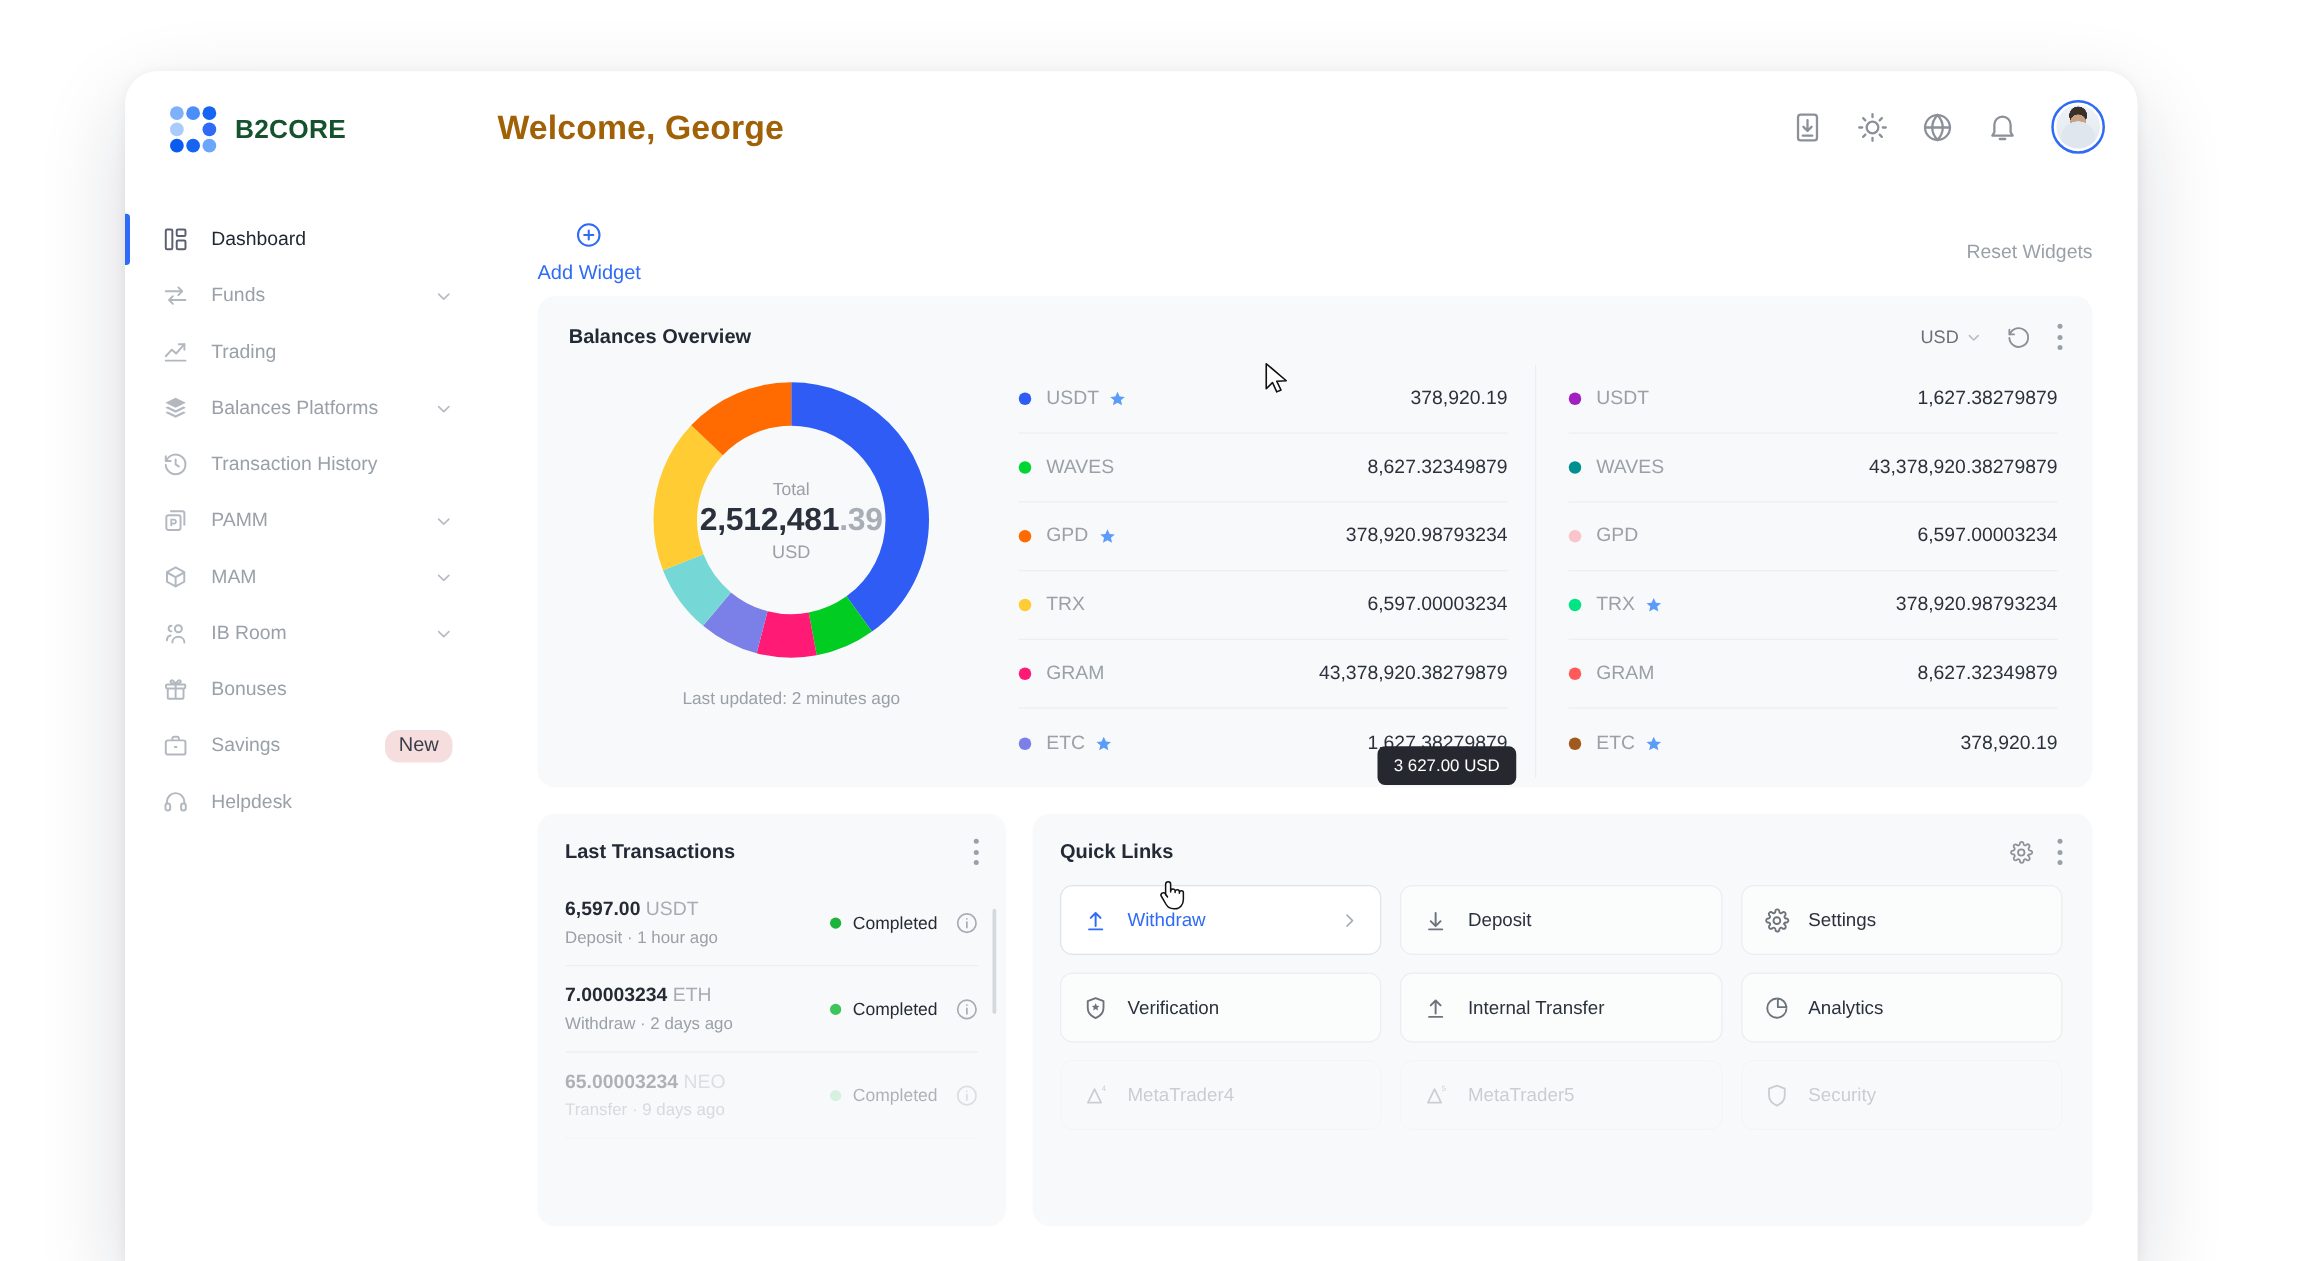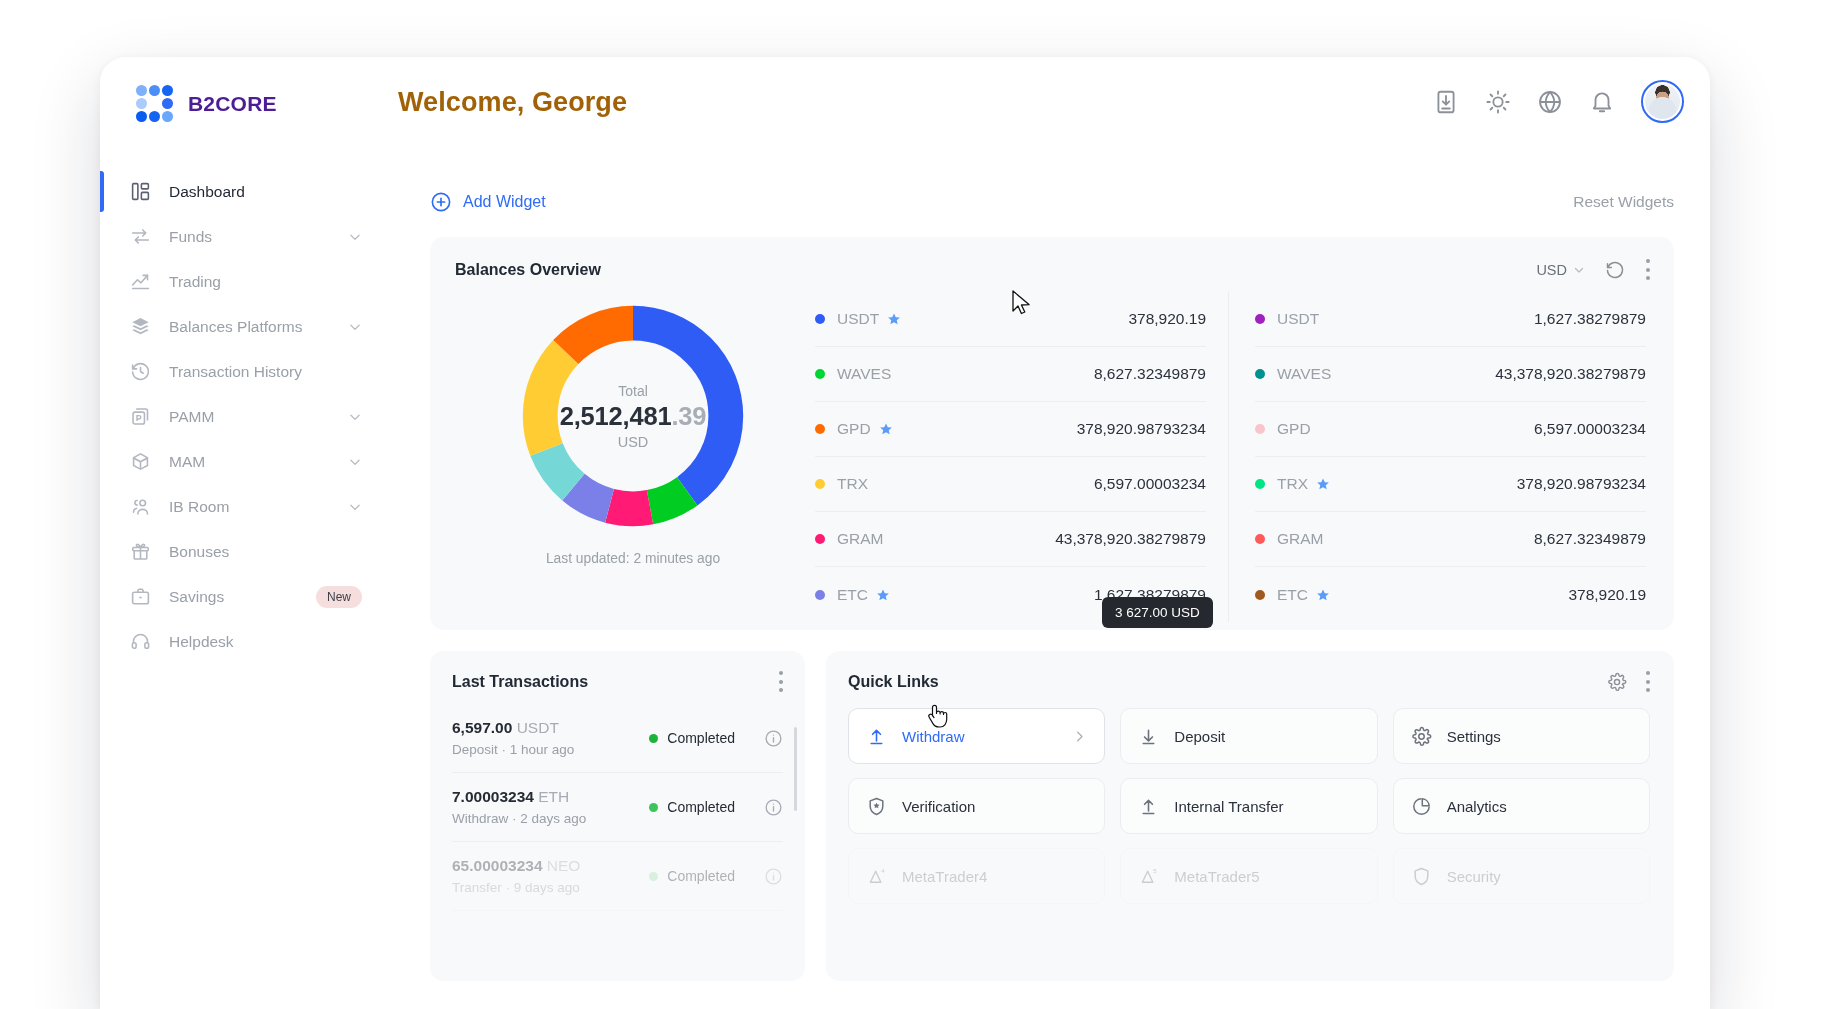--- a/index.html
+++ b/index.html
@@ -19,21 +19,21 @@
     border-radius: 26px 26px 0 0;
     overflow: hidden;
     box-shadow: 0 26px 70px rgba(20,26,50,.16), 0 2px 10px rgba(20,26,50,.06);
   }
 
   
   .topbar { position: absolute; left:0; top:0; width:100%; height: 98px; background:#fff; }
   .brand { position:absolute; left: 36px; top: 28px; display:flex; align-items:center; gap: 14px; }
   .logo-grid { width: 38px; height: 38px; display:grid; grid-template-columns: repeat(3, 1fr); grid-template-rows: repeat(3,1fr); gap: 1px; }
   .logo-grid i { border-radius: 50%; display:block; width:11px; height:11px; }
-  .brand-name { font-size: 21px; font-weight: 700; color:#4c1d95; letter-spacing:.2px; }
+  .brand-name { font-size: 21px; font-weight: 700; color:#14532d; letter-spacing:.2px; }
 
   .welcome { position:absolute; left: 298px; top: 30px; font-size: 27px; font-weight: 700; color:#a16207; letter-spacing:.1px; }
 
   .top-icons { position:absolute; right: 26px; top: 23px; display:flex; align-items:center; gap: 26px; }
   .ticon { width: 26px; height: 26px; color:#8b9099; display:flex; align-items:center; justify-content:center; cursor:pointer; }
   .ticon svg { width:100%; height:100%; display:block; }
   .avatar {
     width: 43px; height: 43px; border-radius: 50%;
     border: 2px solid #2f6bf6; padding:2px; background:#fff;
     display:flex; align-items:center; justify-content:center; cursor:pointer;
@@ -59,28 +59,28 @@
   .nav-item .nlabel { font-size: 15.5px; color:#9aa0a8; white-space:nowrap; }
   .nav-item.active .nlabel { color: #1f2733; font-weight: 500; }
   .nav-item.active .nicon { color: #5a6070; }
   .nav-item.active::before {
     content:""; position:absolute; left:0; top:2px; bottom:2px; width: 4px;
     background:#2f6bf6; border-radius: 0 3px 3px 0;
   }
   .chev { margin-left:auto; width:14px; height:14px; color:#b6bbc3; }
   .chev svg{width:100%;height:100%;display:block;}
   .badge-new {
-    margin-left:auto; font-size: 12px; color:#3a3f4a;
+    margin-left:auto; font-size: 16px; color:#3a3f4a;
     background:#f7dede; border-radius: 11px; padding: 4px 11px; font-weight:400;
   }
 
   
   .content { position:absolute; left: 292px; top: 98px; right:0; bottom:0; background:#fff; padding: 30px 36px 0 38px; }
   .content-top { display:flex; align-items:center; justify-content:space-between; height: 34px; }
-  .add-widget { display:flex; align-items:center; gap: 11px; color:#2f6bf6; font-size:16px; cursor:pointer; }
+  .add-widget { display:flex; align-items:center; gap: 11px; color:#2f6bf6; font-size:16px; cursor:pointer;flex-direction:column; }
   .plus-circle { width: 22px; height:22px; color:#2f6bf6; }
   .plus-circle svg{width:100%;height:100%;display:block;}
   .reset-widgets { color:#9aa0a8; font-size: 15.5px; cursor:pointer; }
 
   .card { background:#f8f9fa; border-radius: 14px; }
   .card-head { display:flex; align-items:center; justify-content:space-between; }
   .card-title { font-size: 16px; font-weight: 700; color:#222a36; }
   .kebab { width: 5px; height: 21px; display:flex; flex-direction:column; justify-content:space-between; align-items:center; cursor:pointer; }
   .kebab i { width: 4px; height:4px; border-radius:50%; background:#9aa0a8; display:block; }
 
@@ -124,21 +124,21 @@
   .tooltip {
     position:absolute; left: 672px; top: 360px;
     background:#25282e; color:#fff; font-size: 13.5px;
     padding: 8px 13px; border-radius: 6px; white-space:nowrap; z-index: 5;
   }
 
   
   .bottom-row { display:flex; gap: 21px; margin-top: 21px; }
   .transactions { width: 375px; height: 330px; padding: 20px 22px 0 22px; position:relative; overflow:hidden; }
   .tx-list { margin-top: 12px; position:relative; }
-  .tx-row { display:flex; align-items:center; height: 69px; border-bottom: 1px solid #edeef1; gap: 15px; }
+  .tx-row { display:flex; align-items:center; height: 69px; border-bottom: 1px solid #edeef1; }
   .tx-main .tx-amt { font-size: 15.5px; color:#252b35; font-weight: 600; }
   .tx-main .tx-amt .cur { color:#a7acb4; font-weight: 400; }
   .tx-main .tx-sub { font-size: 13.5px; color:#9aa0a8; margin-top: 5px; }
   .tx-status { margin-left:auto; display:flex; align-items:center; gap: 9px; font-size: 14px; color:#252b35; }
   .st-dot { width: 9px; height:9px; border-radius:50%; background:#1cb33b; }
   .info-icon { width: 19px; height:19px; color:#a7acb4; margin-left: 14px; cursor:pointer; }
   .info-icon svg{width:100%;height:100%;display:block;}
   .tx-row.faded { opacity: .35; }
   .tx-scrollbar { position:absolute; right: 8px; top: 76px; width: 3px; height: 84px; background:#d5d8dd; border-radius:3px; }
 

